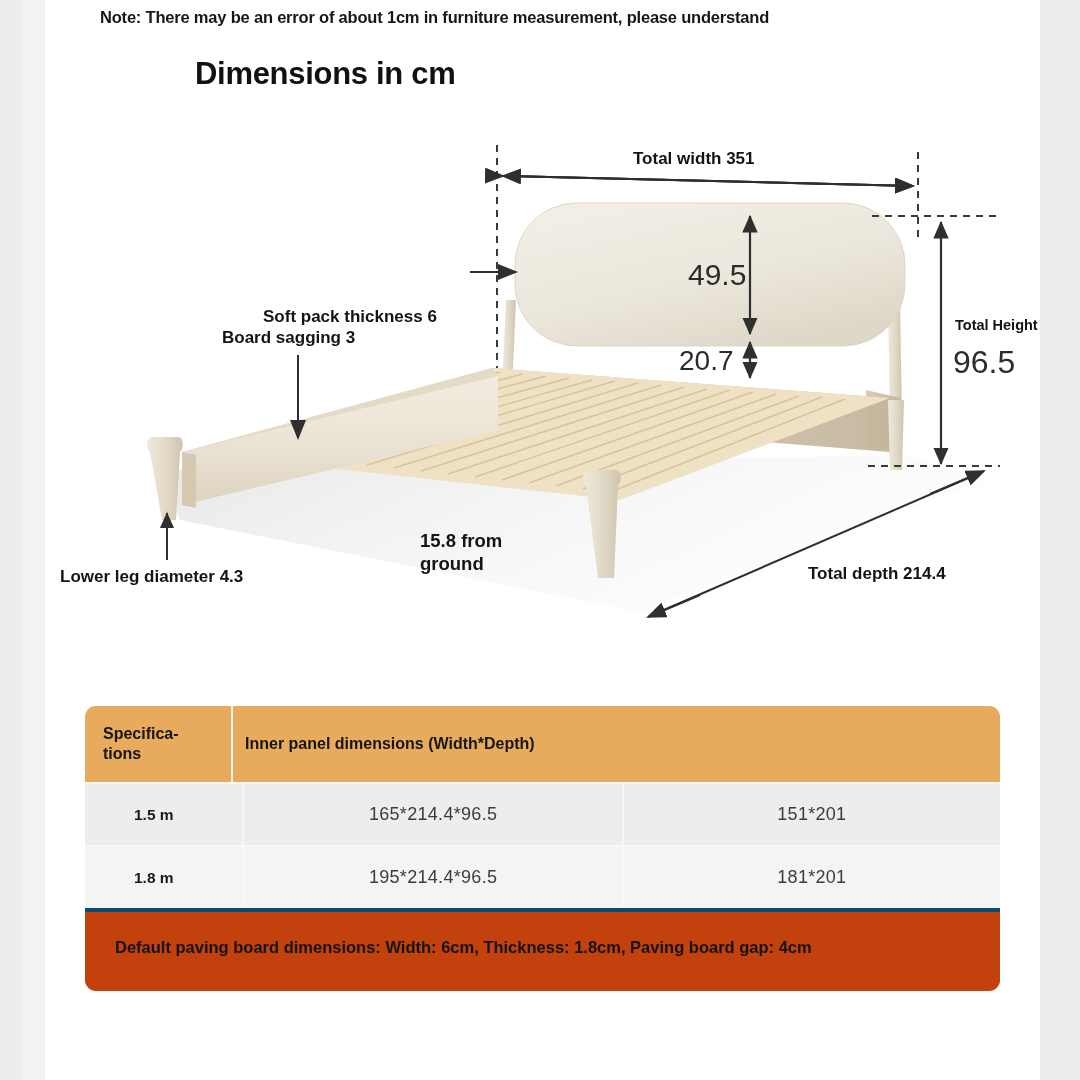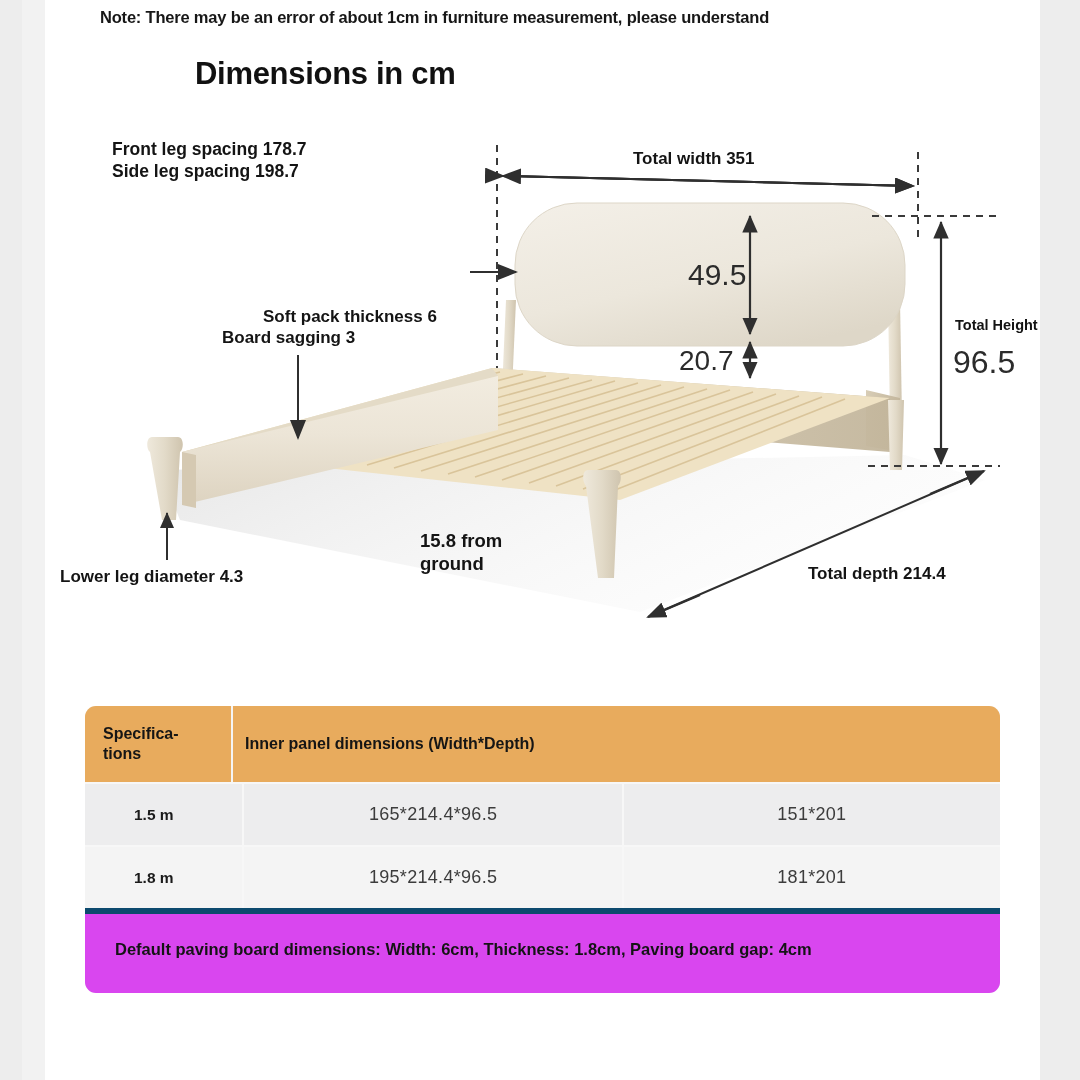--- a/index.html
+++ b/index.html
@@ -72,21 +72,21 @@
     box-sizing:border-box;
     border-right:2px solid #f7f7f7;
     display:flex;align-items:center;
     padding:20px 14px;
     color:#3c3c3c;
   }
   .td:last-child{border-right:none;}
   .td-spec{font-size:15.5px;font-weight:bold;color:#1b1b1b;justify-content:flex-start;padding-left:36px;margin-left:13px;}
   .td-dim{font-size:18px;justify-content:center;letter-spacing:0.3px;}
   .tfoot{
-    background:#d946ef;border-top:6px solid #0c4a6e;
+    background:#c2410c;border-top:4px solid #0c4a6e;
     padding:26px 0 34px 30px;
     font-size:16.5px;font-weight:bold;color:#141414;
     white-space:nowrap;
   }
 </style>
 </head>
 <body>
 
 <div class="edge-l"></div>
 <div class="edge-l2"></div>
@@ -203,24 +203,20 @@
     <line x1="868" y1="466" x2="1000" y2="466" stroke="#3a3a3a" stroke-width="2" stroke-dasharray="7,6"></line>
     <line x1="941" y1="224" x2="941" y2="462" stroke="#2f2f2f" stroke-width="2.2"></line>
     <line x1="941" y1="238" x2="941" y2="222" stroke="#2f2f2f" stroke-width="2.2" marker-end="url(#arS)"></line>
     <line x1="941" y1="448" x2="941" y2="464" stroke="#2f2f2f" stroke-width="2.2" marker-end="url(#arS)"></line>
 
     <line x1="650" y1="616" x2="982" y2="472" stroke="#2f2f2f" stroke-width="2"></line>
     <line x1="700" y1="595" x2="648" y2="617" stroke="#2f2f2f" stroke-width="2" marker-end="url(#ar)"></line>
     <line x1="930" y1="494" x2="984" y2="471" stroke="#2f2f2f" stroke-width="2" marker-end="url(#ar)"></line>
   </svg>
 
-  <div class="lbl lbl-front">
-    <span>Front leg spacing 178.7</span><br>
-    <span>Side leg spacing 198.7</span>
-  </div>
 
   <div class="lbl lbl-soft">Soft pack thickness 6</div>
   <div class="lbl lbl-sag">Board sagging 3</div>
   <div class="lbl lbl-lower">Lower leg diameter 4.3</div>
   <div class="lbl lbl-width">Total width 351</div>
   <div class="lbl lbl-depth">Total depth 214.4</div>
   <div class="lbl lbl-ground">15.8 from ground</div>
   <div class="lbl lbl-th">Total Height</div>
 
   <div class="num num-495">49.5</div>

